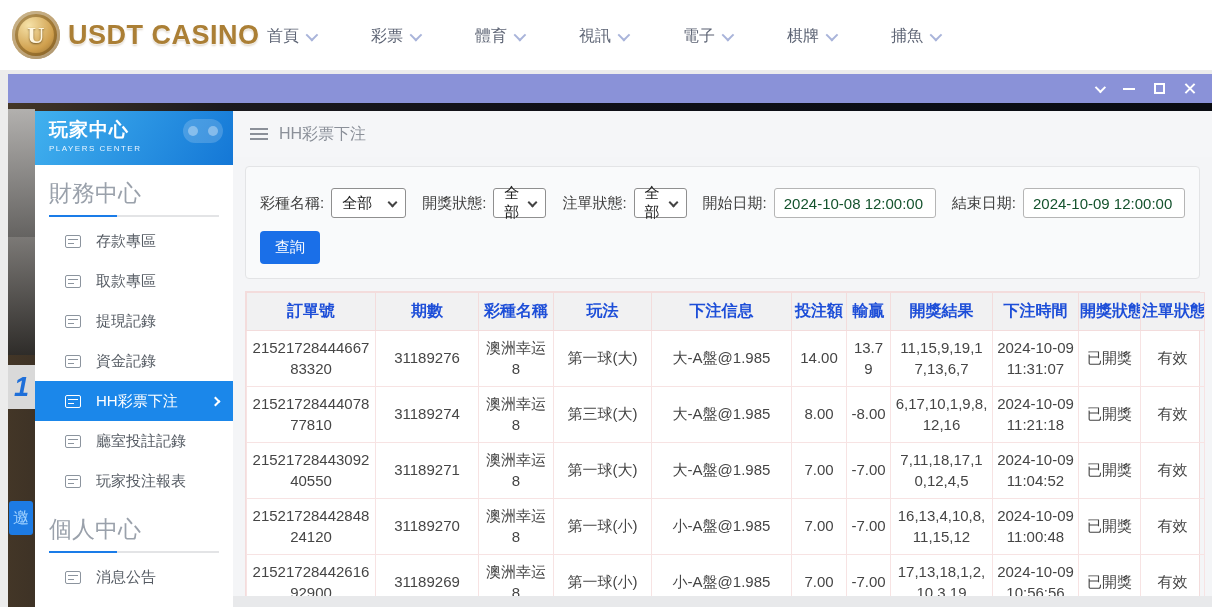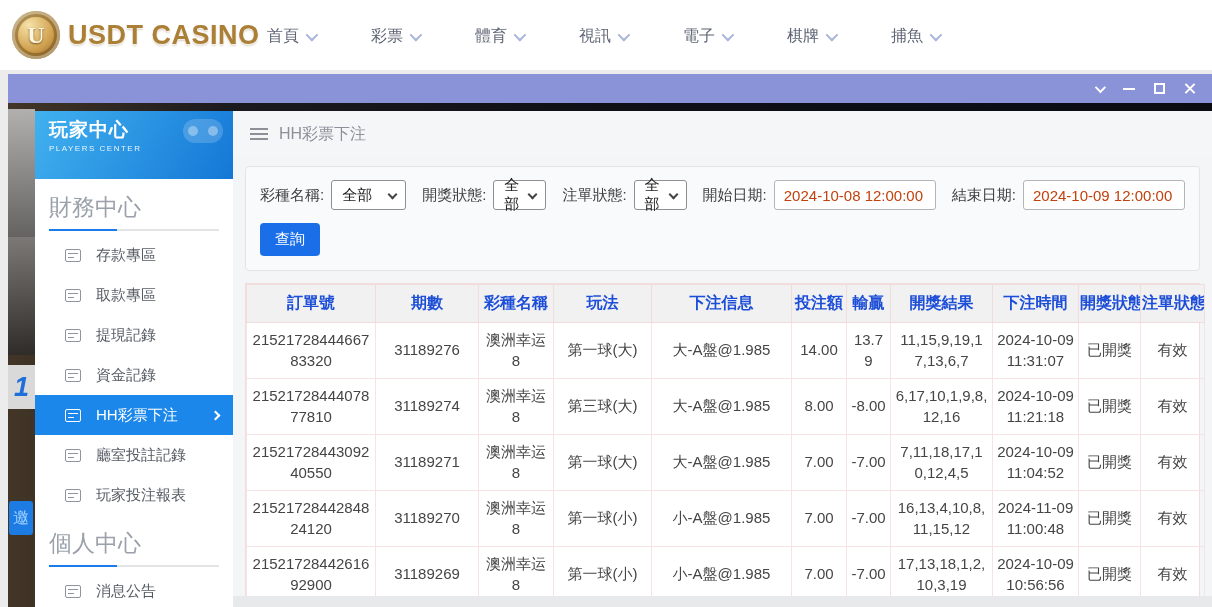--- a/index.html
+++ b/index.html
@@ -44,21 +44,21 @@
     color:#1e6fd9; font-weight:bold; font-style:italic; font-size:27px; text-align:center; line-height:44px; }
   .frag-badge { position:absolute; left:1px; top:398px; width:24px; height:34px; background:#1d7be4; border-radius:3px;
     color:#9fd1ff; font-size:16px; text-align:center; line-height:34px; }
 
   
   .inner { position:absolute; left:27px; top:8px; right:0; bottom:0; background:#f4f5f7; overflow:hidden; }
   .bottom-band { position:absolute; left:0; right:0; bottom:0; height:11px; background:#e8e9eb; z-index:9; }
 
   
   .sidebar { position:absolute; left:0; top:0; bottom:0; width:198px; background:#ffffff; overflow:hidden; }
-  .side-head { height:68px; background:linear-gradient(120deg,#41b1ef,#1477d6); padding:6px 14px; position:relative; overflow:hidden; }
+  .side-head { height:54px; background:linear-gradient(120deg,#41b1ef,#1477d6); padding:6px 14px; position:relative; overflow:hidden; }
   .side-title { color:#ffffff; font-size:19px; font-weight:600; letter-spacing:1px; }
   .side-sub { color:#e8f4ff; font-size:8px; letter-spacing:1.5px; margin-top:1px; }
   .pad-gfx { position:absolute; right:10px; top:8px; width:40px; height:24px; border-radius:12px;
     background:rgba(255,255,255,.18); }
   .pad-gfx::before,.pad-gfx::after { content:""; position:absolute; top:7px; width:10px; height:10px; border-radius:50%;
     background:rgba(255,255,255,.35); }
   .pad-gfx::before { left:5px; } .pad-gfx::after { right:5px; }
 
   .section-label { margin:13px 14px 5px; font-size:23px; color:#9aa1ab; }
   .section-rule { height:2px; margin:6px 14px 4px; background:#e3e4e6; position:relative; }
@@ -78,30 +78,30 @@
 
   
   .main { position:absolute; left:198px; right:0; top:0; bottom:0; background:#f4f5f7; }
   .crumbbar { height:46px; display:flex; align-items:center; gap:11px; padding-left:17px;
     color:#8b9099; font-size:16px; background:#f5f6f8; }
   .burger { width:18px; height:12px; position:relative; cursor:pointer; }
   .burger::before { content:""; position:absolute; left:0; top:0; width:18px; height:2px; background:#8b9099;
     box-shadow:0 5px 0 #8b9099, 0 10px 0 #8b9099; }
 
   .filter-panel { margin:9px 12px 12px; border:1px solid #e3e4e6; border-radius:4px; background:#f9fafb; padding:13px 14px 14px; }
-  .filter-row { display:flex; align-items:center; gap:7px; font-size:15px; color:#404040; flex-wrap:nowrap; }
+  .filter-row { display:flex; align-items:center; gap:7px; font-size:15px; color:#404040; flex-wrap:nowrap;margin-top:8px; }
   .f-label { white-space:nowrap; }
   .gap { width:7px; }
   .sel { position:relative; height:30px; background:#fff; border:1px solid #8f8f8f; border-radius:3px;
     display:flex; align-items:center; padding:0 26px 0 10px; font-size:15px; color:#222; cursor:pointer; }
   .sel-arrow { position:absolute; right:9px; top:10px; width:7px; height:7px;
     border-right:2px solid #444; border-bottom:2px solid #444; transform:rotate(45deg); }
   .sel.w-lot { width:165px; } .sel.w-draw { width:72px; } .sel.w-ord { width:56px; }
   .dateinput { height:30px; width:162px; border:1px solid #b5b5b5; border-radius:3px; background:#fff;
-    font-size:15px; color:#c2410c; padding:0 9px; font-family:inherit; }
+    font-size:15px; color:#14532d; padding:0 9px; font-family:inherit; }
   .query-btn { margin-top:13px; background:#1a6fe8; color:#fff; border:none; border-radius:4px;
     padding:7px 15px; font-size:15px; cursor:pointer; }
 
   .table-wrap { margin:0 12px; background:#fff; border:1px solid #f3dcdc; border-bottom:none; }
   table { width:100%; border-collapse:collapse; table-layout:fixed; }
   th { height:38px; background:#f1f1f2; font-size:16px; font-weight:bold; color:#1d4ed8;
     border:1px solid #f3dcdc; white-space:nowrap; overflow:hidden; padding:0 1px; }
   td { height:56px; font-size:15px; color:#454545; text-align:center; border:1px solid #f7e3e3;
     padding:2px 4px; word-break:break-all; line-height:1.35; }
   .filler-row { height:22px; background:#fff; border-top:1px solid #f7e3e3; margin:0 12px; border-left:1px solid #f3dcdc; border-right:1px solid #f3dcdc; }
@@ -343,21 +343,21 @@
               </tr>
               <tr>
                 <td>2152172844284824120</td>
                 <td>31189270</td>
                 <td>澳洲幸运8</td>
                 <td>第一球(小)</td>
                 <td>小-A盤@1.985</td>
                 <td>7.00</td>
                 <td>-7.00</td>
                 <td>16,13,4,10,8,11,15,12</td>
-                <td>2024-11-09 11:00:48</td>
+                <td>2024-10-09 11:00:48</td>
                 <td>已開獎</td>
                 <td>有效</td>
               </tr>
               <tr>
                 <td>2152172844261692900</td>
                 <td>31189269</td>
                 <td>澳洲幸运8</td>
                 <td>第一球(小)</td>
                 <td>小-A盤@1.985</td>
                 <td>7.00</td>

